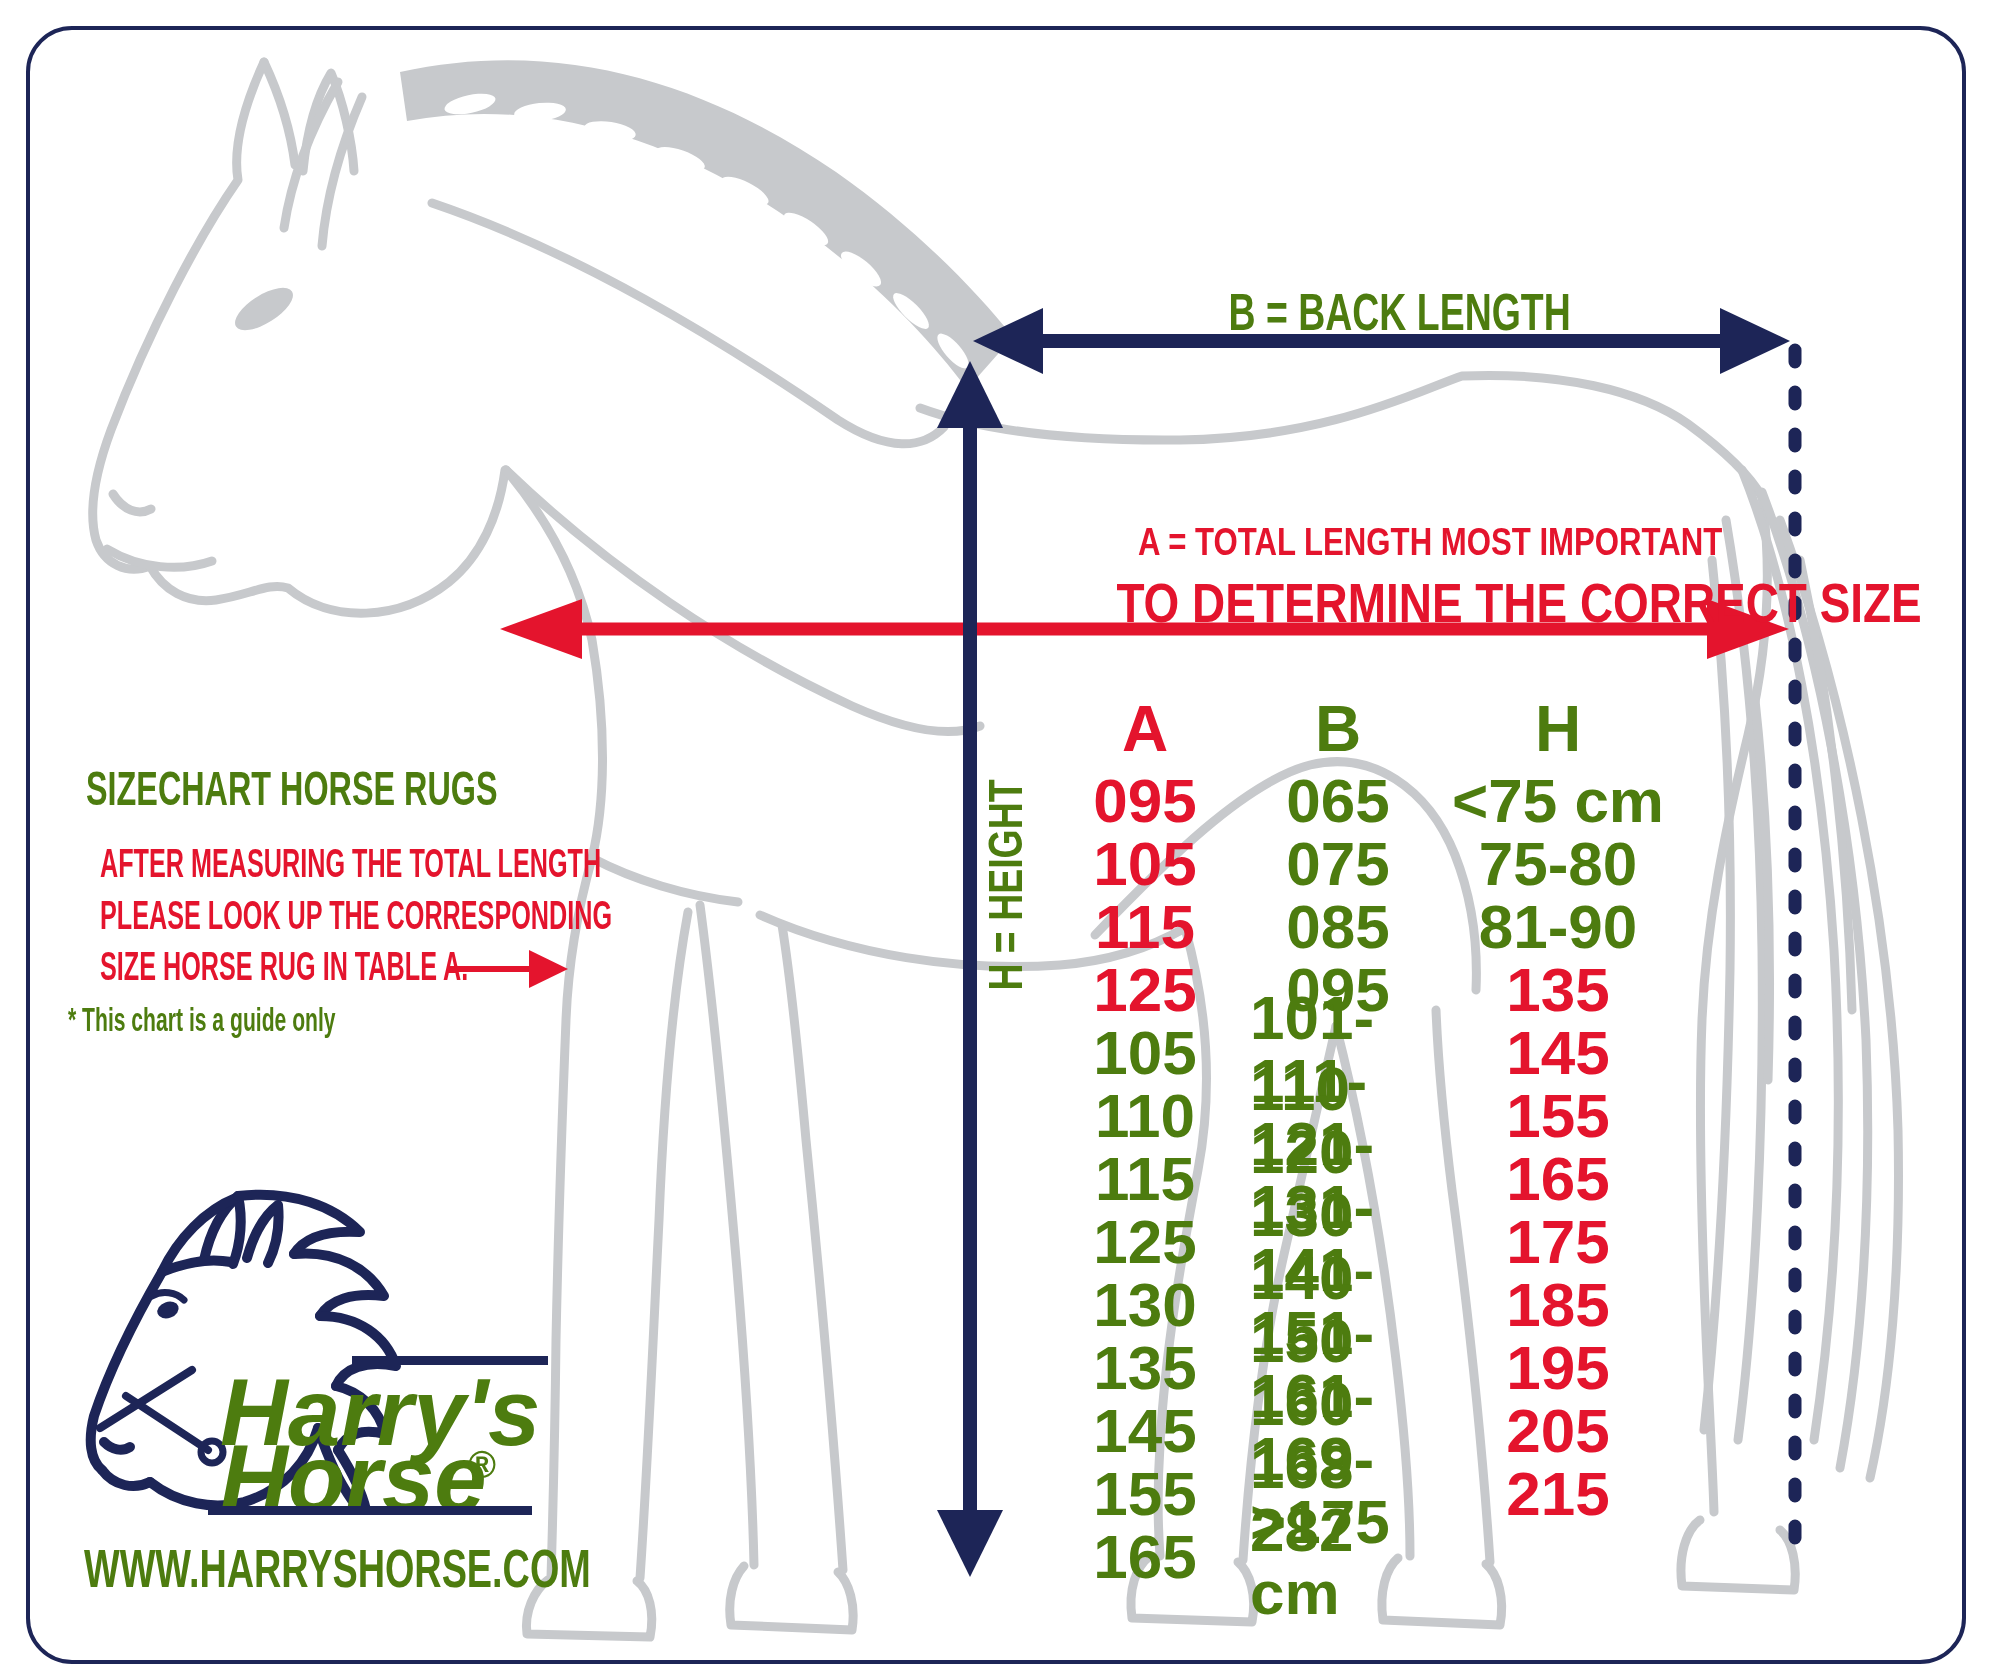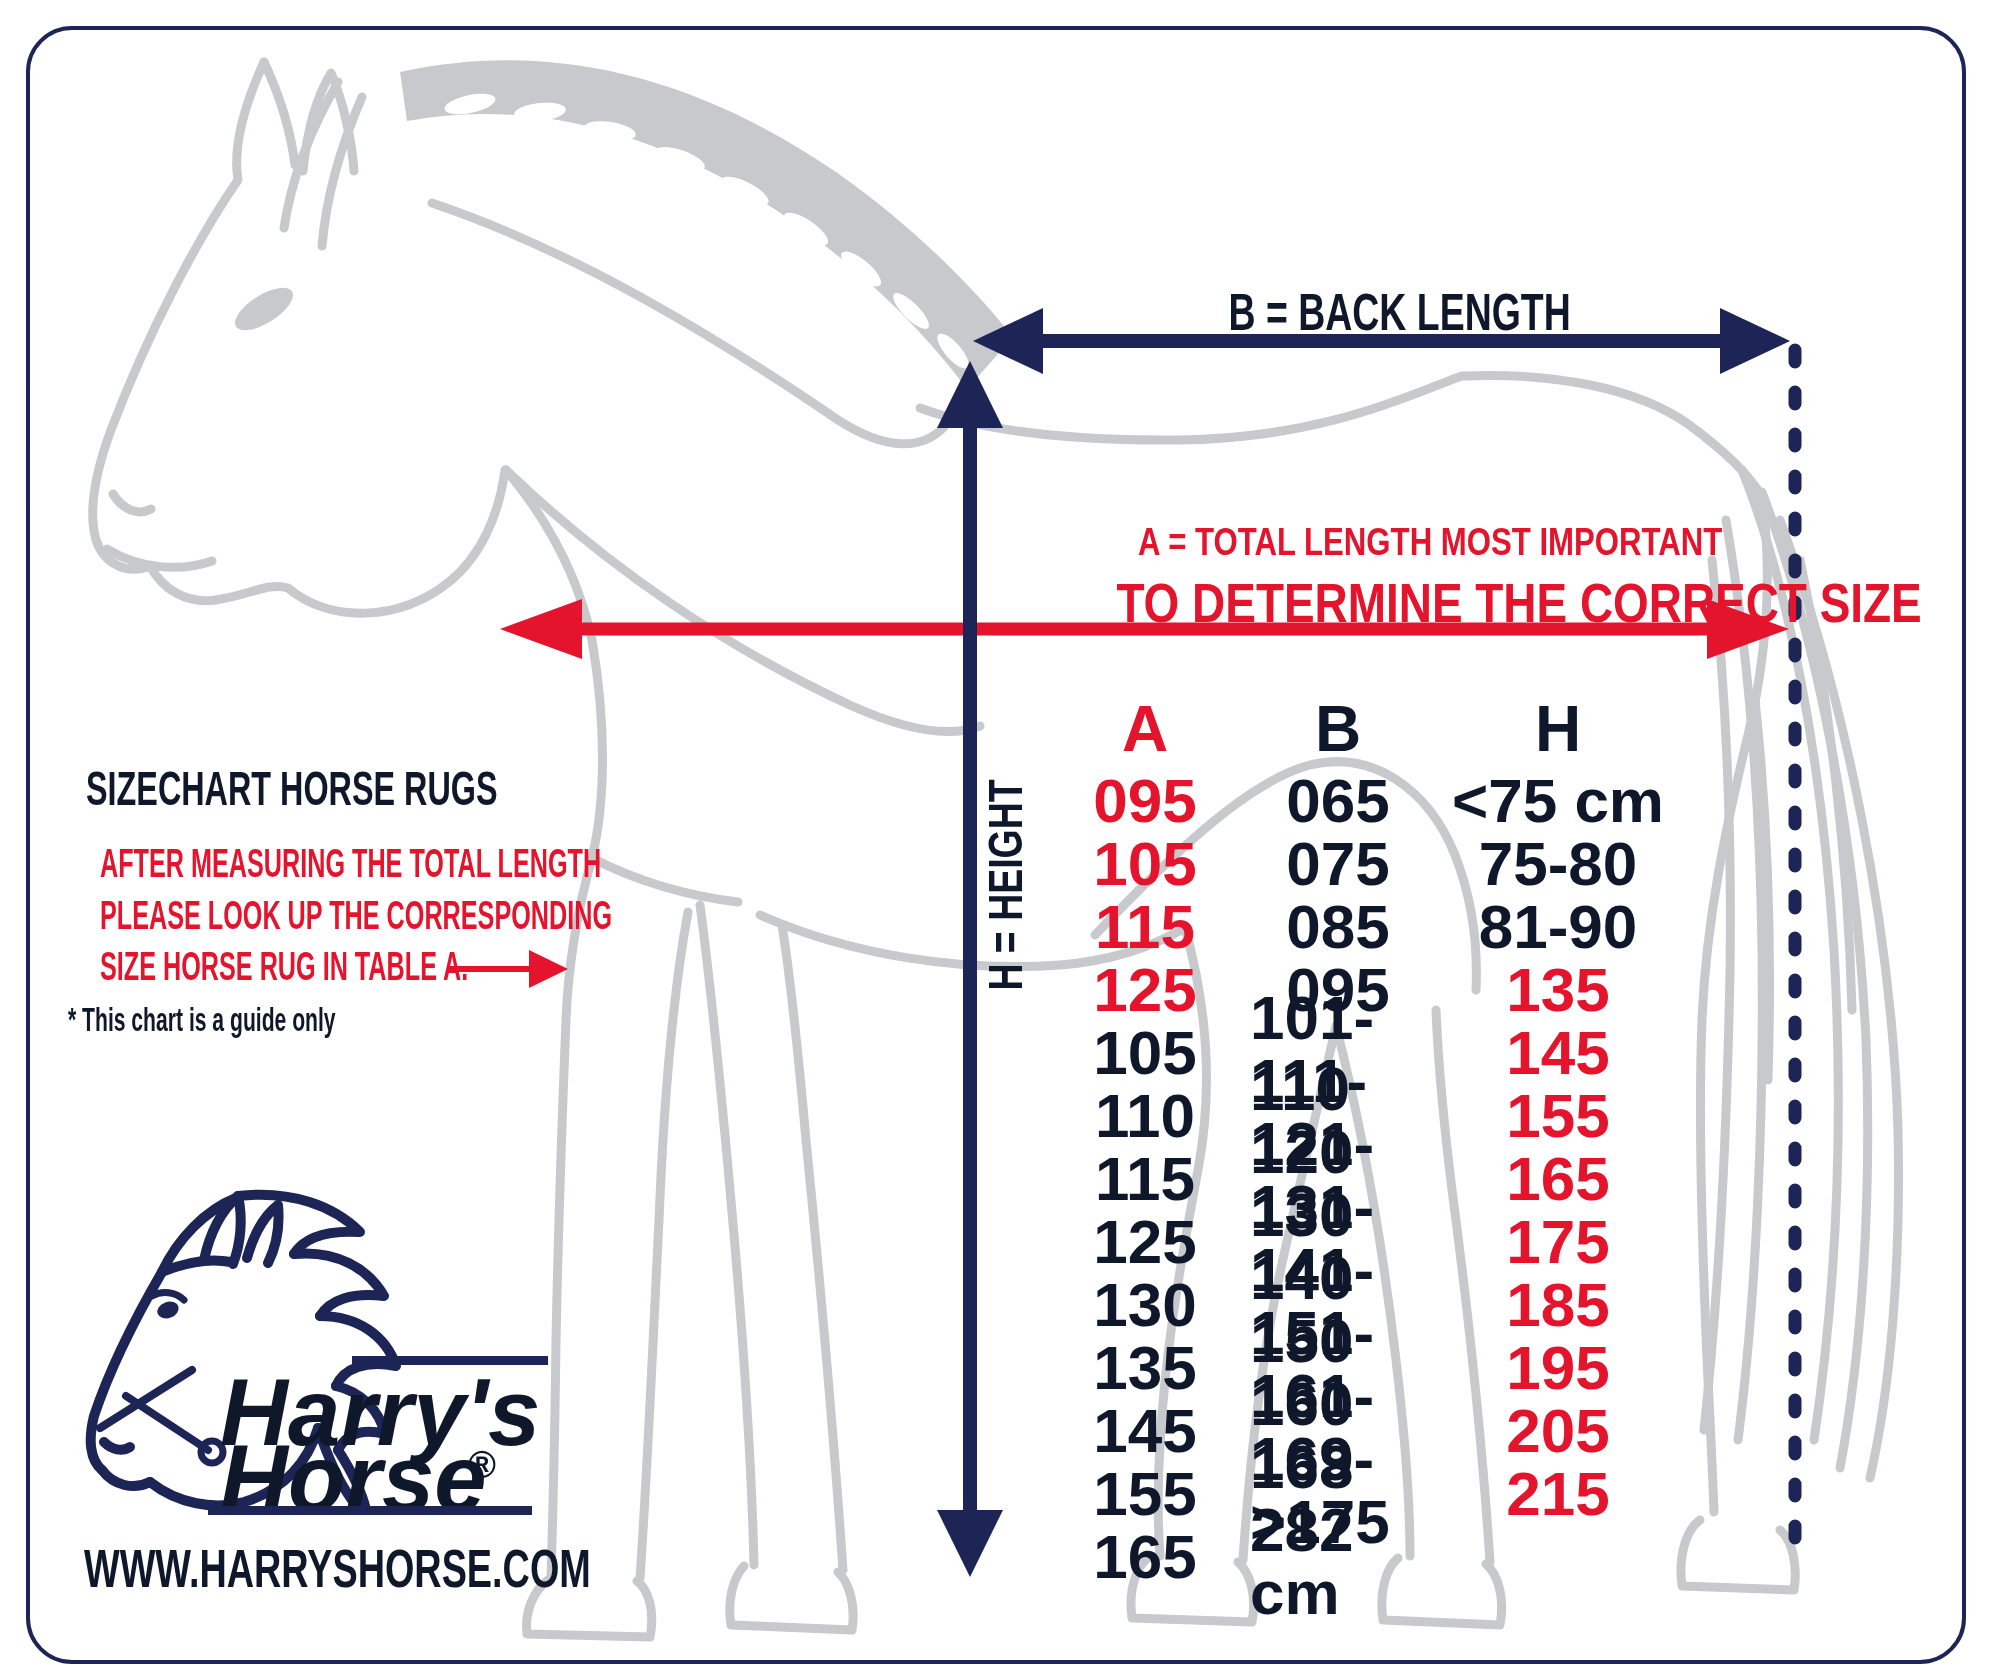--- a/index.html
+++ b/index.html
@@ -3,21 +3,21 @@
 <meta charset="utf-8">
 <style>
   html,body{margin:0;padding:0;}
   body{
     width:2000px;height:1678px;position:relative;overflow:hidden;
     background:#ffffff;
     font-family:"Liberation Sans",sans-serif;font-weight:bold;
   }
   #artwork{position:absolute;left:0;top:0;z-index:0;}
   .abs{position:absolute;z-index:2;line-height:1;white-space:nowrap;}
-  .navy{color:#0f172a;}
+  .navy{color:#4d7c0f;}
   .red{color:#e4142d;}
   .ctr{text-align:center;}
   .sq{display:inline-block;white-space:nowrap;}
 
   
   #b-label{left:1050px;top:286px;width:700px;font-size:52px;}
   #b-label .sq{transform:scaleX(.72);}
   #a-label1{left:1068px;top:523px;width:724px;font-size:38px;}
   #a-label2{left:1028px;top:575px;width:724px;font-size:56px;}
   #a-label1 .sq,#a-label2 .sq{transform:scaleX(.82);}

